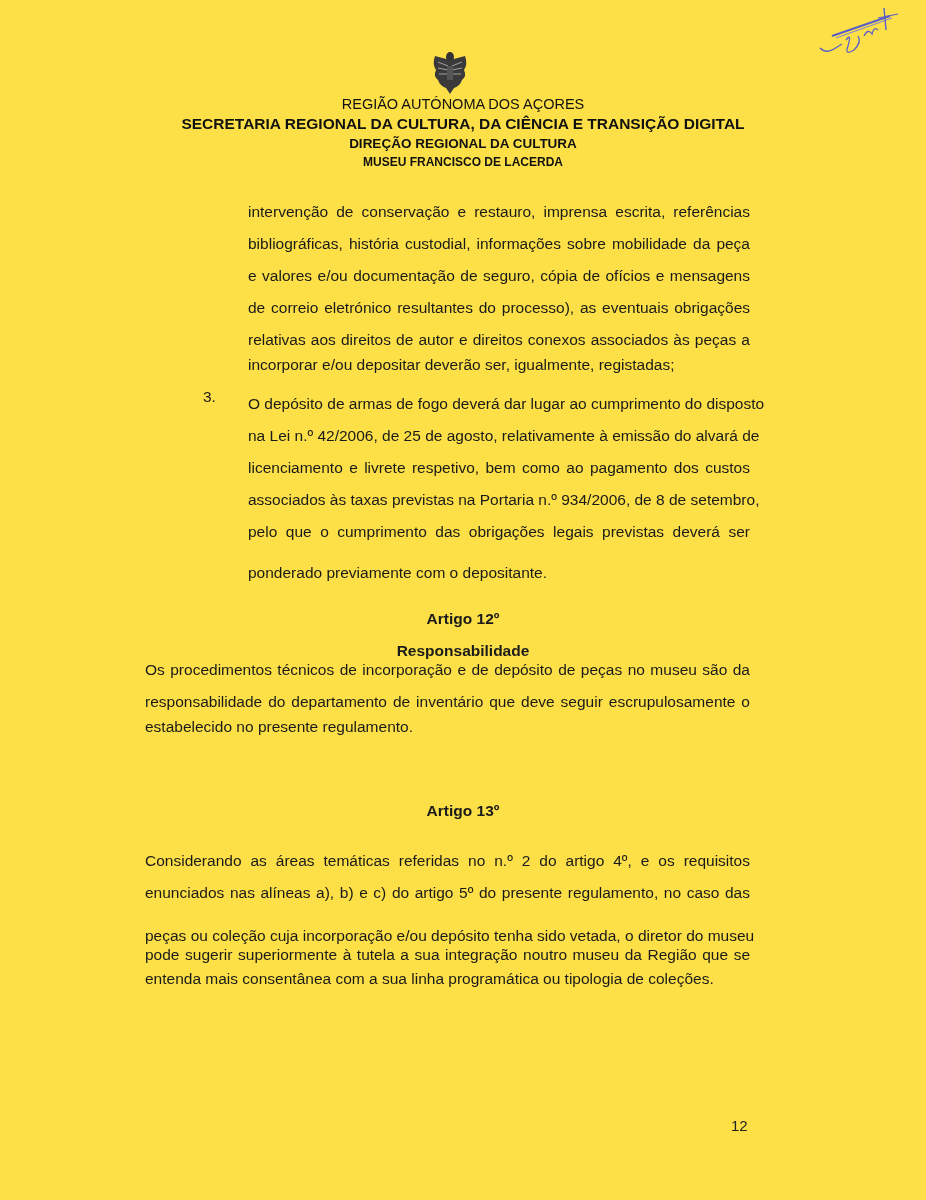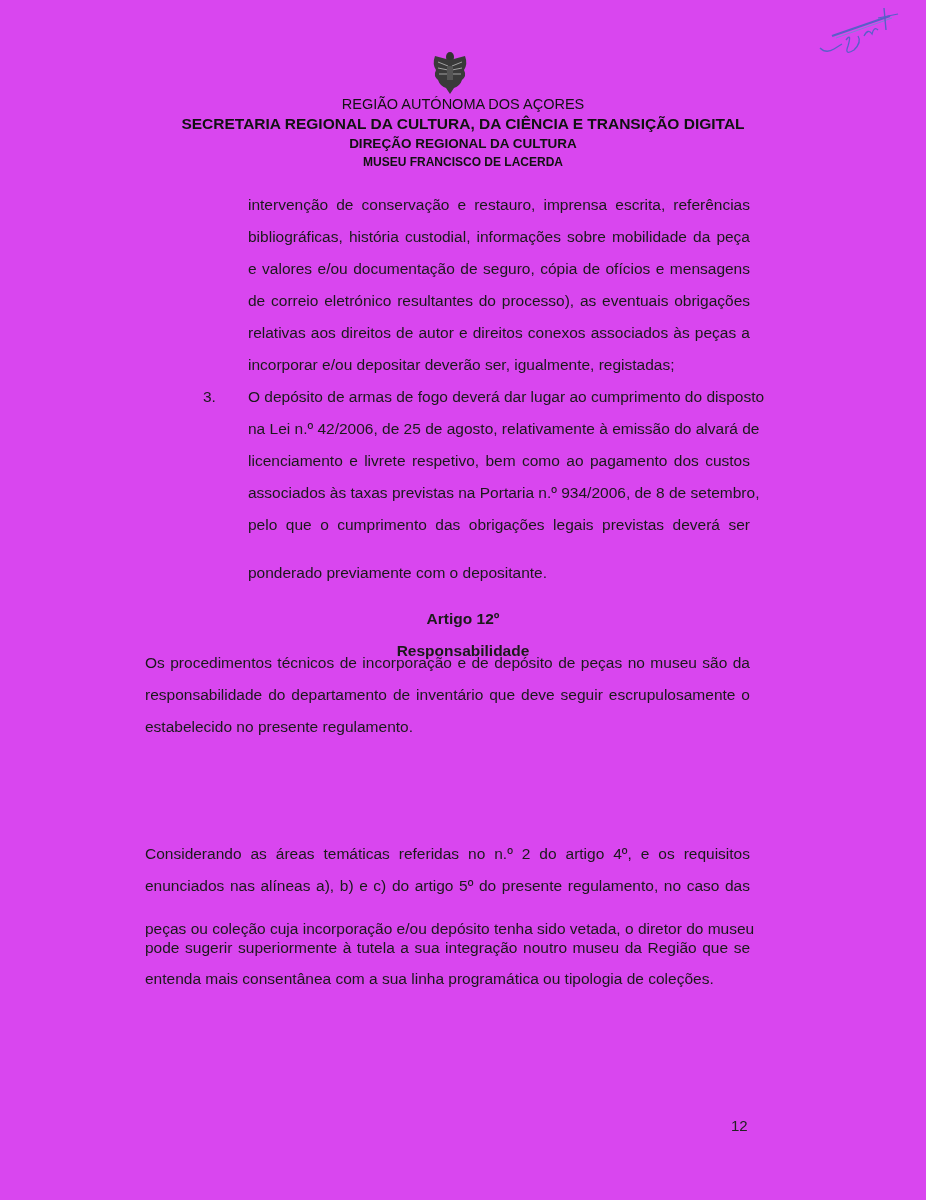--- a/index.html
+++ b/index.html
@@ -1,27 +1,27 @@
 <!DOCTYPE html>
 <html><head>
 <meta charset="utf-8">
 <style>
   html, body { margin: 0; padding: 0; background: #ffffff; }
   body { width: 926px; height: 1200px; position: relative; overflow: hidden; color: #1a1a1a; }
-  .page { position: absolute; left: 0; top: 0; width: 926px; height: 1200px; background: #d946ef; }
+  .page { position: absolute; left: 0; top: 0; width: 926px; height: 1200px; background: #fde047; }
   .sig { position: absolute; left: 812px; top: 6px; width: 90px; height: 52px; }
   .crest { position: absolute; left: 430px; top: 50px; width: 40px; height: 46px; }
   .hdr { position: absolute; left: 0; width: 926px; text-align: center; font-family: "Liberation Sans", sans-serif; color: #111; }
   .hdr1 { top: 96px; font-size: 14.5px; }
   .hdr2 { top: 115px; font-size: 15.5px; font-weight: bold; }
   .hdr3 { top: 136px; font-size: 13.5px; font-weight: bold; }
   .hdr4 { top: 155px; font-size: 12px; font-weight: bold; }
   .body-text { font-family: "Liberation Sans", sans-serif; font-size: 15.5px; color: #1a1a1a; }
   .line { position: absolute; white-space: nowrap; }
-  .just { text-align: justify; text-align-last: justify; }
+  .just { text-align: justify; text-align-last: justify; margin-top: 7px; }
   .ind-block { position: absolute; left: 248px; width: 502px; }
   .full-block { position: absolute; left: 145px; width: 605px; }
   .lbl { position: absolute; left: 203px; }
   .center-h { position: absolute; left: 0; width: 926px; text-align: center; font-weight: bold; font-family: "Liberation Sans", sans-serif; font-size: 15.5px; color: #1a1a1a; margin-top: 21px; }
   .pgnum { position: absolute; left: 731px; top: 1117px; font-family: "Liberation Sans", sans-serif; font-size: 15px; color: #222; }
 </style>
 </head>
 <body>
 
 <div class="page">
@@ -68,20 +68,21 @@
   </div>
 
   <div class="center-h" style="top:589px">Artigo 12º</div>
   <div class="center-h" style="top:621px">Responsabilidade</div>
   <div class="body-text">
     <div class="line full-block just" style="top:654px">Os procedimentos técnicos de incorporação e de depósito de peças no museu são da</div>
     <div class="line full-block just" style="top:686px">responsabilidade do departamento de inventário que deve seguir escrupulosamente o</div>
     <div class="line full-block" style="top:718px">estabelecido no presente regulamento.</div>
   </div>
 
+  <div class="center-h" style="top:781px">Artigo 13º</div>
   <div class="body-text">
     <div class="line full-block just" style="top:845px">Considerando as áreas temáticas referidas no n.º 2 do artigo 4º, e os requisitos</div>
     <div class="line full-block just" style="top:877px">enunciados nas alíneas a), b) e c) do artigo 5º do presente regulamento, no caso das</div>
     <div class="line full-block just" style="top:920px">peças ou coleção cuja incorporação e/ou depósito tenha sido vetada, o diretor do museu</div>
     <div class="line full-block just" style="top:939px">pode sugerir superiormente à tutela a sua integração noutro museu da Região que se</div>
     <div class="line full-block" style="top:970px">entenda mais consentânea com a sua linha programática ou tipologia de coleções.</div>
   </div>
 
   <div class="pgnum">12</div>
 </div>

